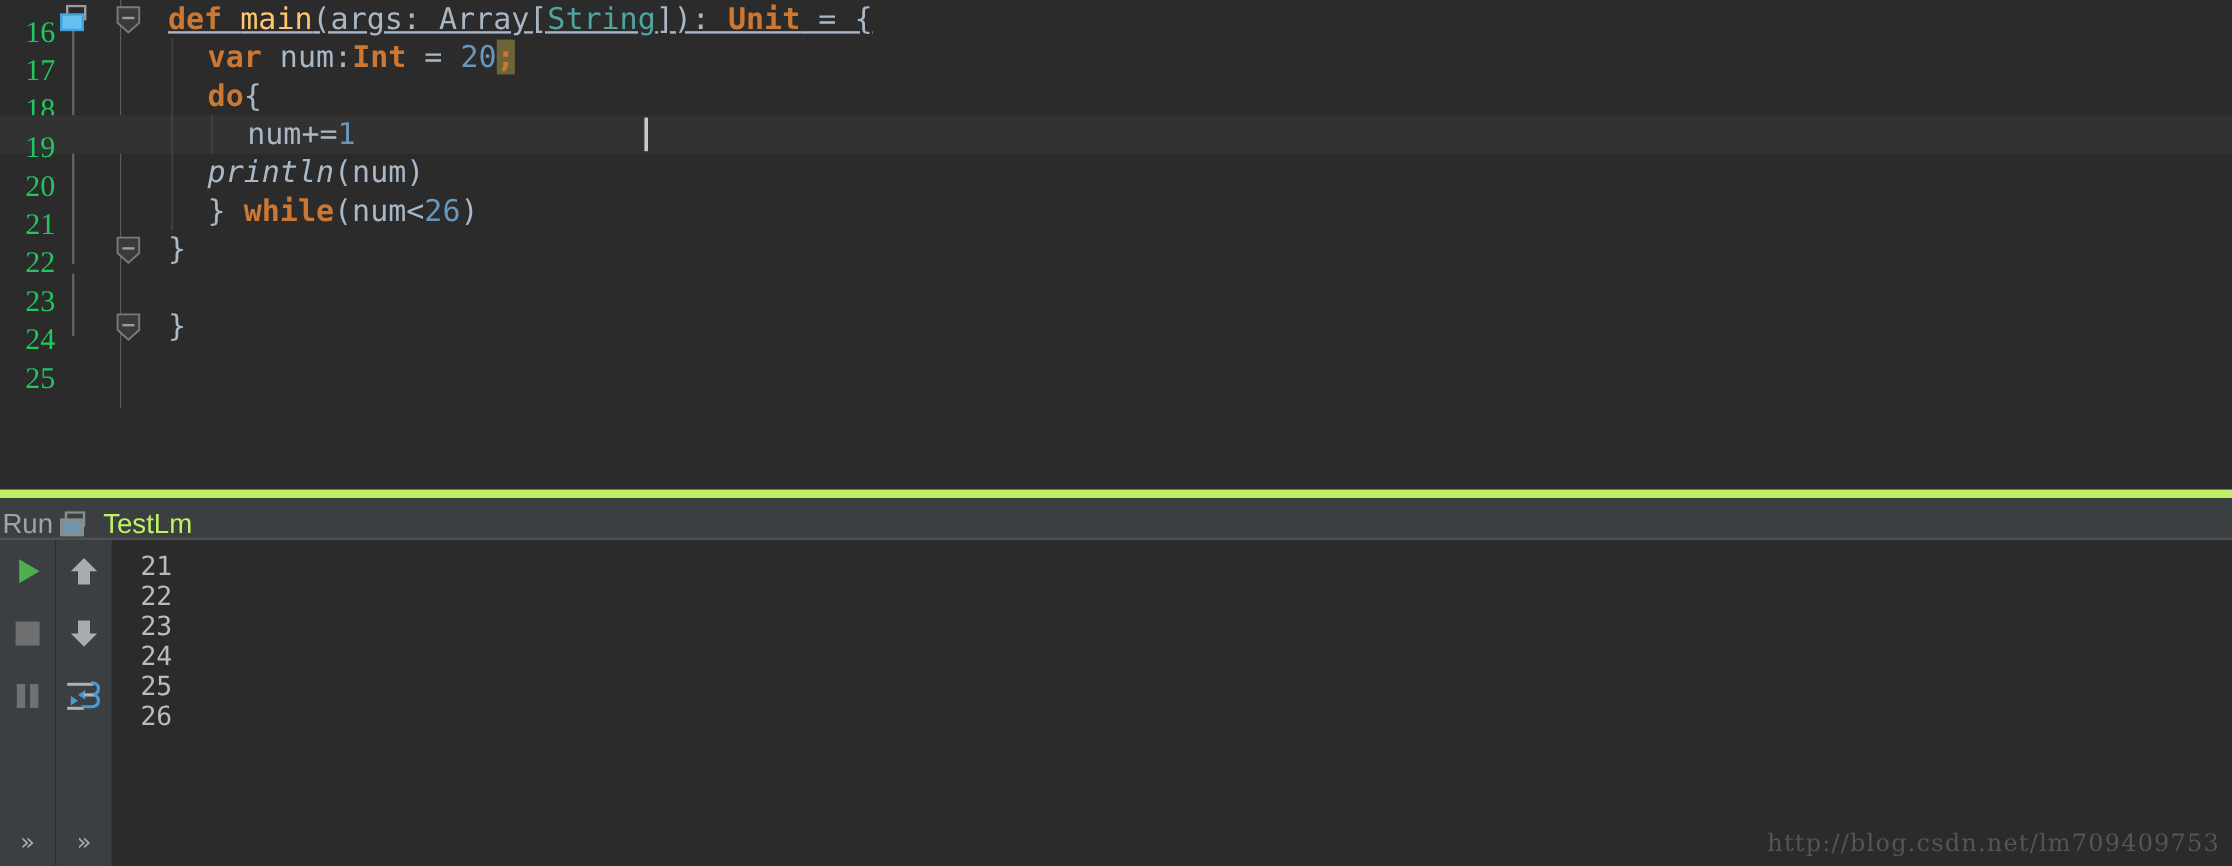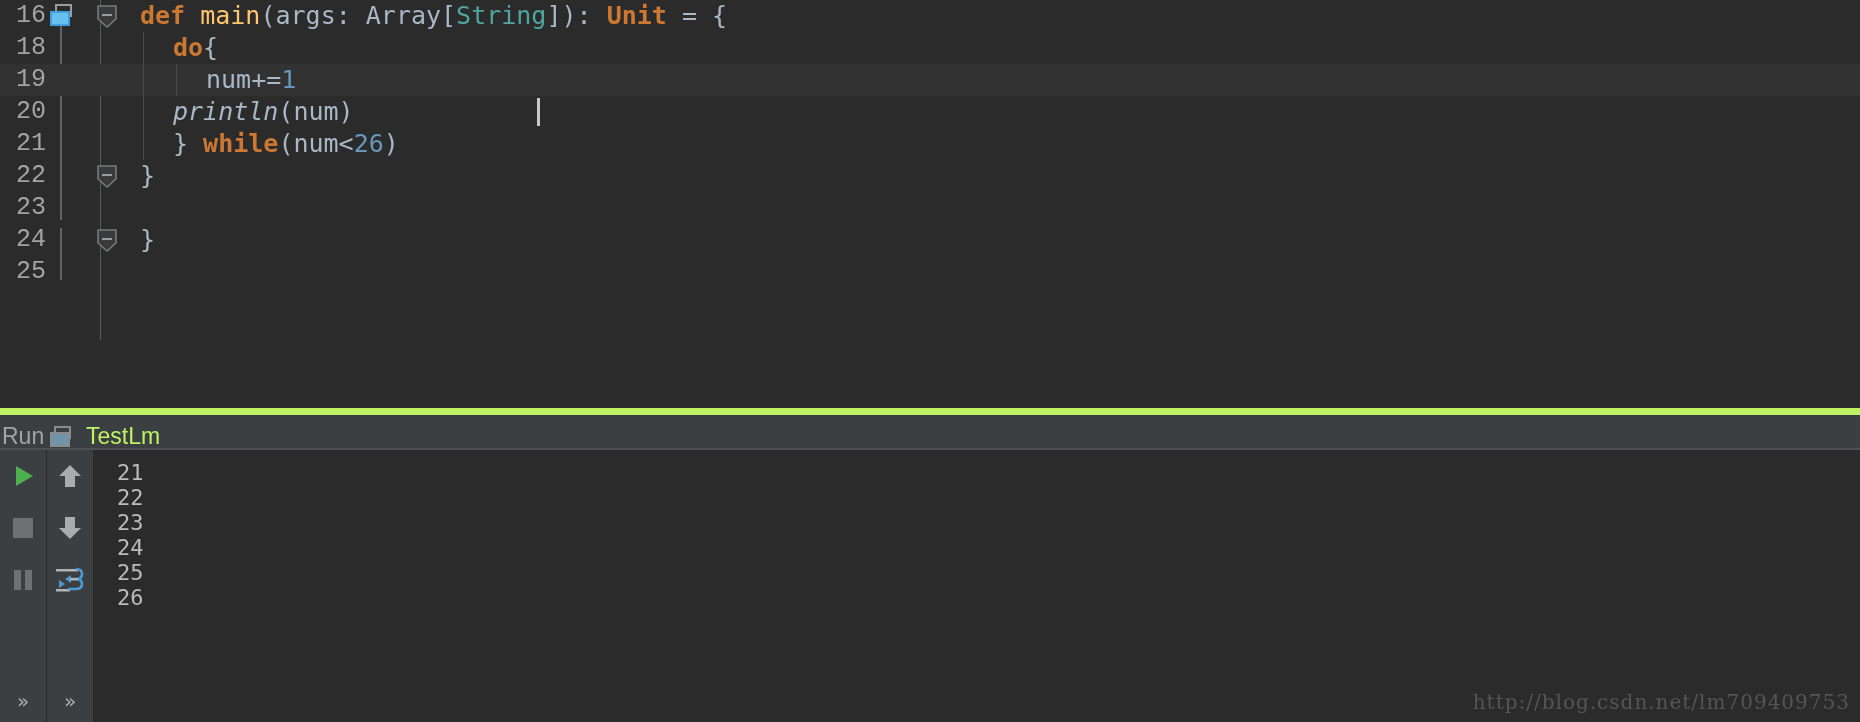--- a/index.html
+++ b/index.html
@@ -16,23 +16,23 @@
     position: absolute; left: 0; top: 0; width: 1860px; height: 408px;
     background: #2b2b2b;
   }
   .editor-rows { position: relative; }
   .crow {
     position: relative; height: 32px; line-height: 32px;
     font-size: 25px; white-space: pre;
   }
   .crow.current { background: #323232; }
   .gutter-num {
-    position: absolute; left: 0; top: 0; width: 46px;
-    text-align: right; color: #a3a3a3; font-size: 25px;
-    font-family: Liberation Mono, monospace;
+    position: absolute; left: 0; top: 12px; width: 46px;
+    text-align: right; color: #22c55e; font-size: 25px;
+    font-family: Liberation Serif, serif;
   }
   .gutter-icons {
     position: absolute; left: 46px; top: 0; width: 75px; height: 32px;
   }
   .code {
     position: absolute; left: 140px; top: 0;
     color: #a9b7c6; font-size: 25px;
     font-family: "DejaVu Sans Mono", monospace;
   }
   .gutter-sep {
@@ -157,21 +157,22 @@
     <div class="foldline" style="top:20px;height:200px;"></div>
     <div class="foldline" style="top:228px;height:52px;"></div>
 
     <div class="editor-rows" id="editor-rows">
         <div class="crow"><div class="gutter-num">16</div><div class="gutter-icons"><span class="runcfg-icon"><svg width="28" height="24" viewBox="0 0 28 24">
                 <rect x="6" y="1" width="15" height="11" fill="none" stroke="#9a9d9f" stroke-width="2"></rect>
                 <rect x="1" y="8" width="18" height="13" fill="#68c0f0" stroke="#3fa0dd" stroke-width="2"></rect>
               </svg></span><span class="fold" style="top: 3px;"><svg width="22" height="26" viewBox="0 0 22 26">
                 <path d="M2 3 L20 3 L20 16 L11 24 L2 16 Z" fill="#3a3a3a" stroke="#787b7d" stroke-width="1.6"></path>
                 <rect x="6" y="11" width="10" height="2" fill="#9a9d9f"></rect>
-              </svg></span></div><div class="code" style="padding-left: 0px;"><span class="kw">def </span><span class="fn">main</span><span class="plain">(args: Array[</span><span class="cls">String</span><span class="plain">]): </span><span class="kw">Unit</span><span class="plain"> = {</span></div></div>
+              </svg></span></div><div class="code" style="padding-left: 0px; text-decoration: underline;"><span class="kw">def </span><span class="fn">main</span><span class="plain">(args: Array[</span><span class="cls">String</span><span class="plain">]): </span><span class="kw">Unit</span><span class="plain"> = {</span></div></div>
+        <div class="crow"><div class="gutter-num">17</div><div class="gutter-icons"></div><div class="iguide" style="left: 143px; top: 0px; height: 32px;"></div><div class="code" style="padding-left: 33px;"><span class="kw">var </span><span class="plain">num:</span><span class="kw">Int</span><span class="plain"> = </span><span class="num">20</span><span class="semi">;</span></div></div>
         <div class="crow"><div class="gutter-num">18</div><div class="gutter-icons"></div><div class="iguide" style="left: 143px; top: 0px; height: 32px;"></div><div class="code" style="padding-left: 33px;"><span class="kw">do</span><span class="plain">{</span></div></div>
         <div class="crow current"><div class="gutter-num">19</div><div class="gutter-icons"></div><div class="iguide" style="left: 143px; top: 0px; height: 32px;"></div><div class="iguide" style="left: 176px; top: 0px; height: 32px;"></div><div class="code" style="padding-left: 66px;"><span class="plain">num+=</span><span class="num">1</span></div></div>
         <div class="crow"><div class="gutter-num">20</div><div class="gutter-icons"></div><div class="iguide" style="left: 143px; top: 0px; height: 32px;"></div><div class="code" style="padding-left: 33px;"><span class="ital">println</span><span class="plain">(num)</span></div></div>
         <div class="crow"><div class="gutter-num">21</div><div class="gutter-icons"></div><div class="iguide" style="left: 143px; top: 0px; height: 32px;"></div><div class="code" style="padding-left: 33px;"><span class="plain">} </span><span class="kw">while</span><span class="plain">(num&lt;</span><span class="num">26</span><span class="plain">)</span></div></div>
         <div class="crow"><div class="gutter-num">22</div><div class="gutter-icons"><span class="fold" style="top: 3px;"><svg width="22" height="26" viewBox="0 0 22 26">
                 <path d="M2 3 L20 3 L20 16 L11 24 L2 16 Z" fill="#3a3a3a" stroke="#787b7d" stroke-width="1.6"></path>
                 <rect x="6" y="11" width="10" height="2" fill="#9a9d9f"></rect>
               </svg></span></div><div class="code" style="padding-left: 0px;"><span class="plain">}</span></div></div>
         <div class="crow"><div class="gutter-num">23</div><div class="gutter-icons"></div><div class="code" style="padding-left: 0px;"></div></div>
         <div class="crow"><div class="gutter-num">24</div><div class="gutter-icons"><span class="fold" style="top: 3px;"><svg width="22" height="26" viewBox="0 0 22 26">

